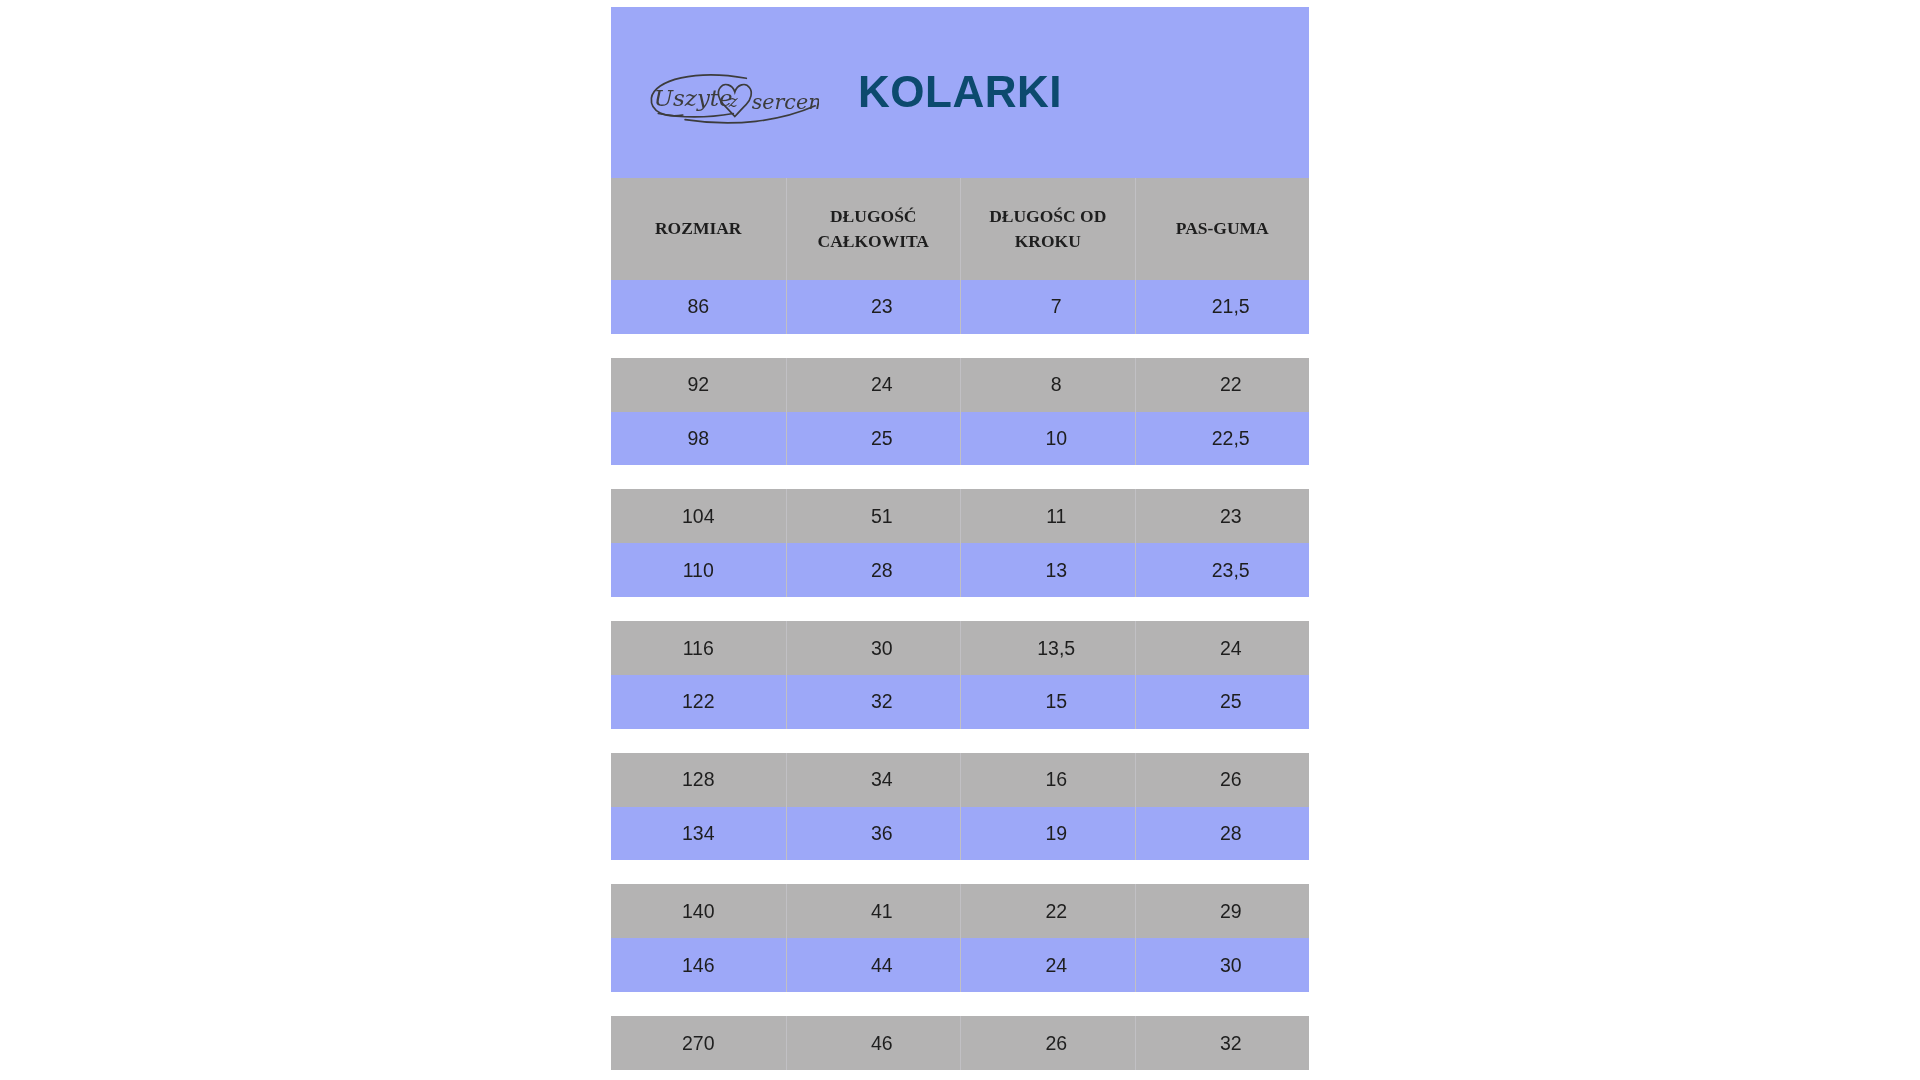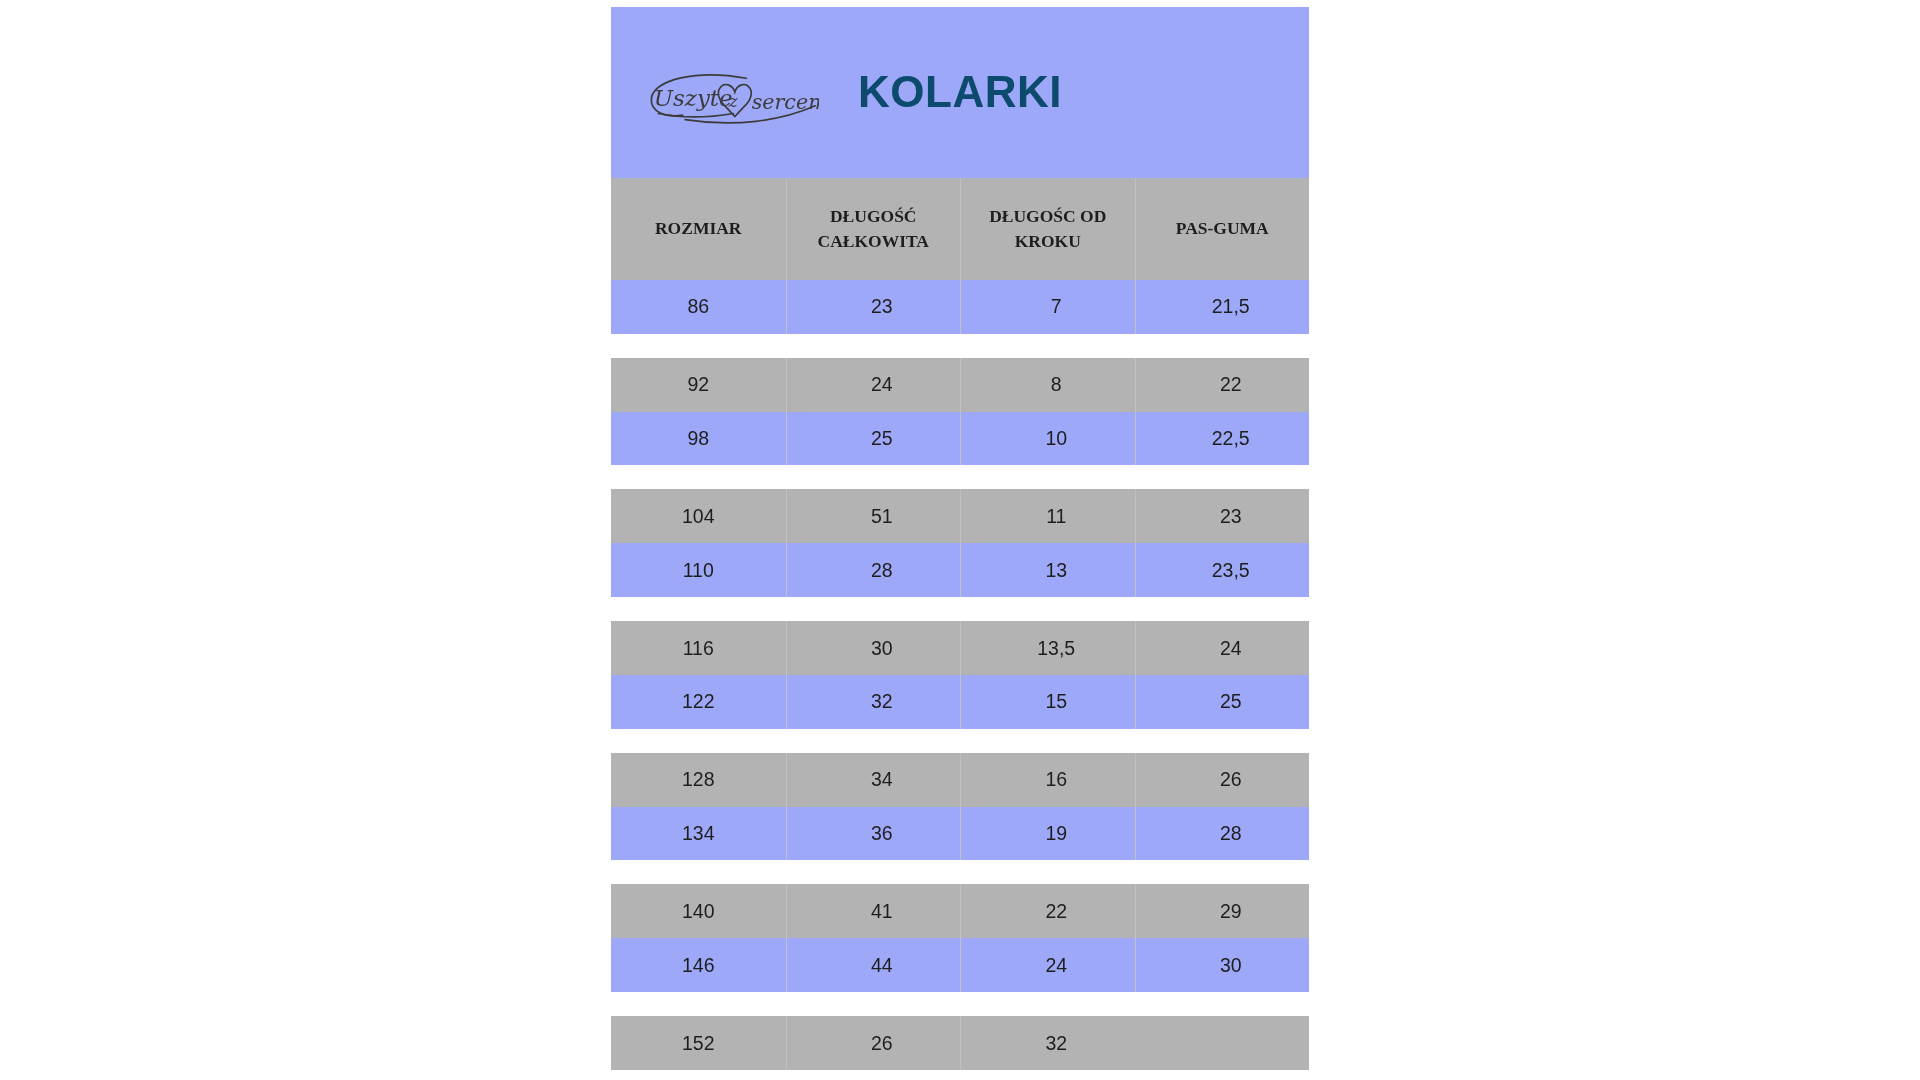--- a/index.html
+++ b/index.html
@@ -155,20 +155,21 @@
           <div class="cell">22</div>
           <div class="cell">29</div>
         </div>
         <div class="row purple">
           <div class="cell">146</div>
           <div class="cell">44</div>
           <div class="cell">24</div>
           <div class="cell">30</div>
         </div>
         <div class="row gray">
-          <div class="cell">152</div>
+          <div class="cell">270</div>
+          <div class="cell">46</div>
           <div class="cell">26</div>
           <div class="cell">32</div>
         </div>
       </div>
 
   </section>
 </div>
 
 </body></html>

